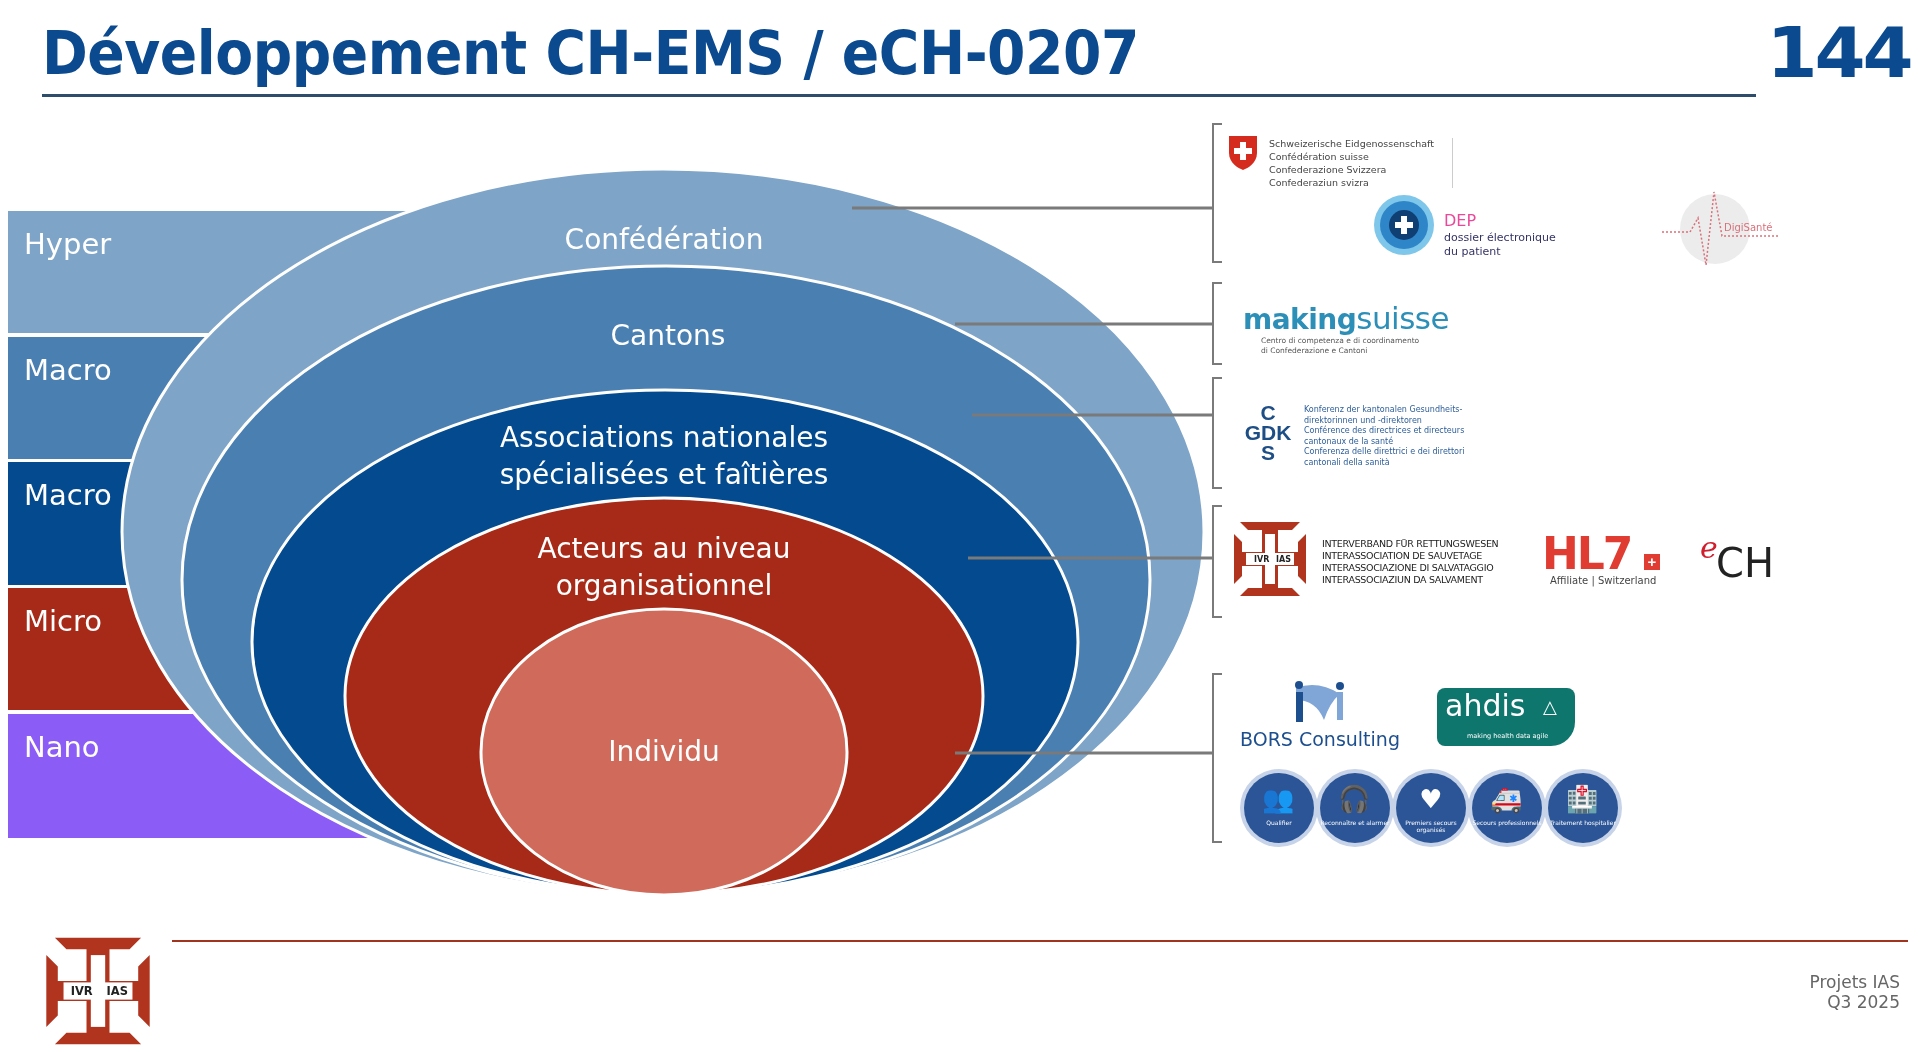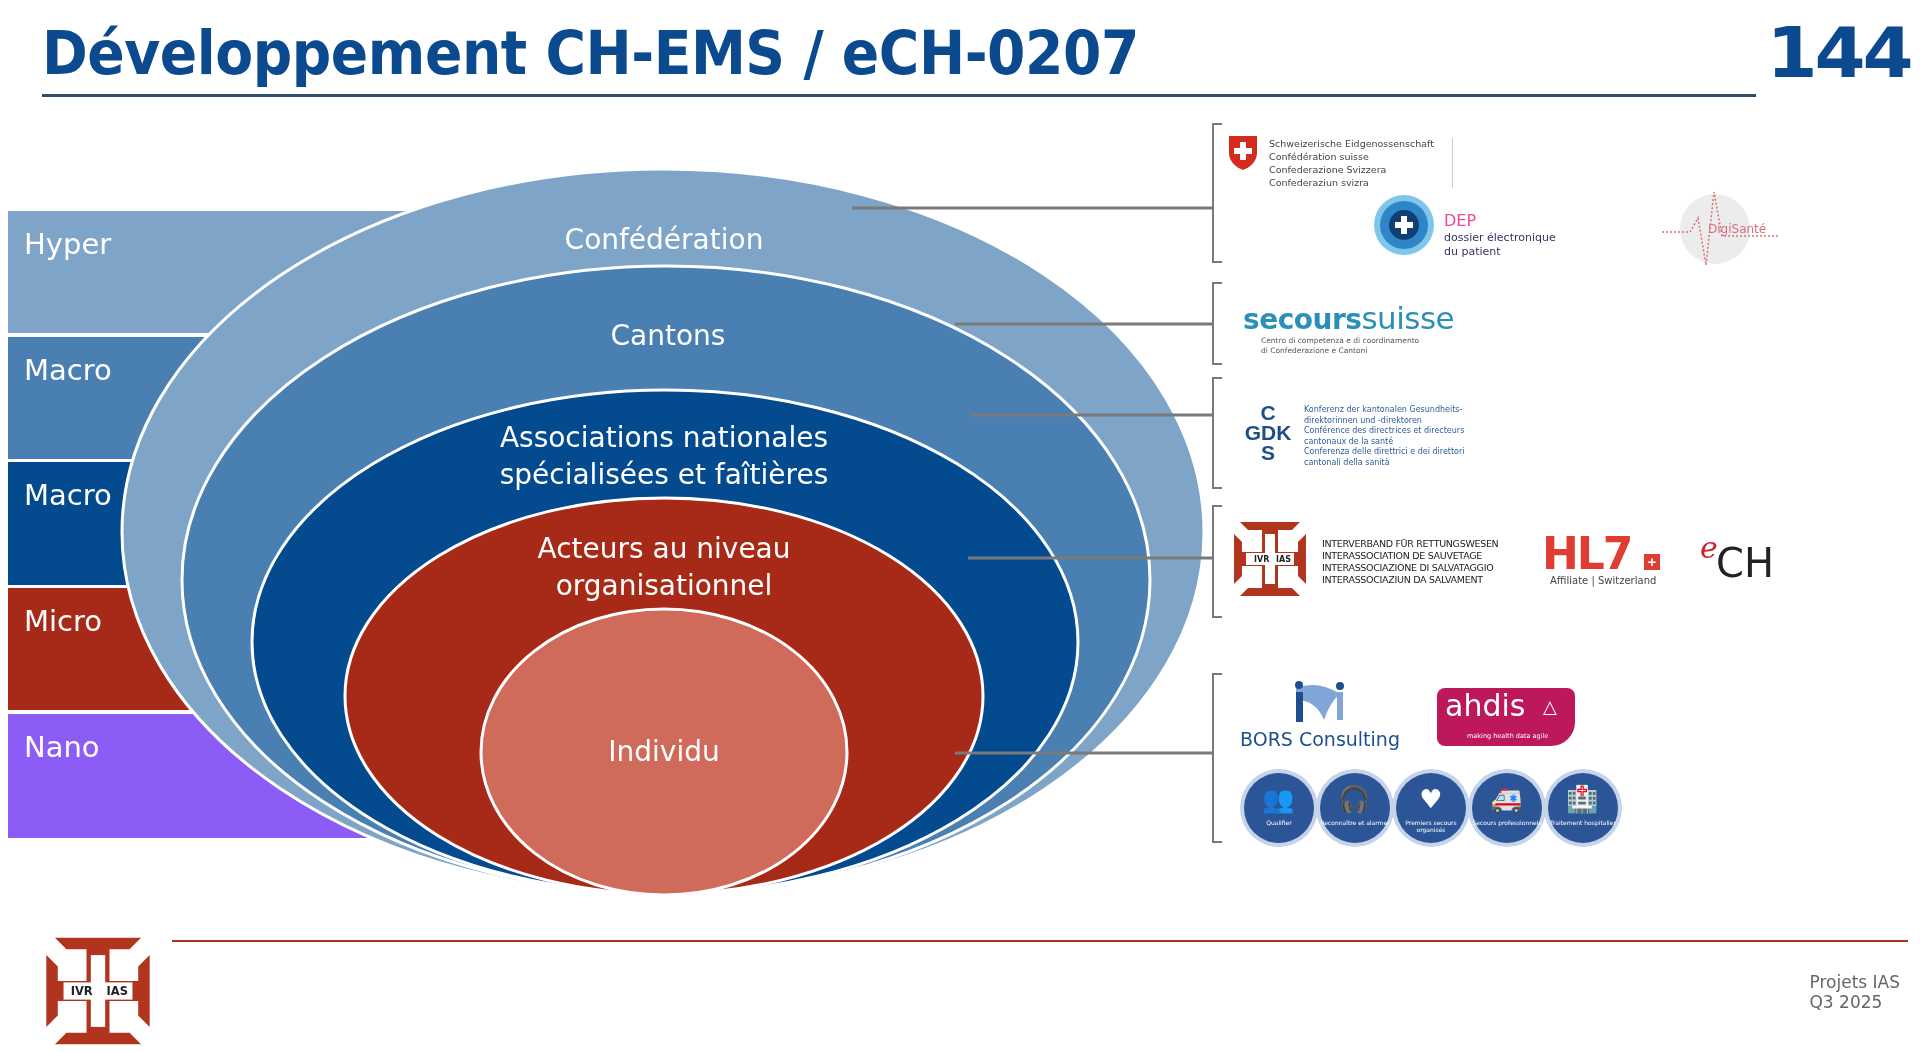--- a/index.html
+++ b/index.html
@@ -10,21 +10,21 @@
            font-family:"DejaVu Sans", sans-serif; transform:scaleX(0.92); transform-origin:left center; }
   #title-rule { left:42px; top:94px; width:1714px; height:3px; background:#2e4d6b; }
   #slide-num { left:1770px; top:12px; font-size:70px; font-weight:900; color:#0b4a8f;
                font-family:"DejaVu Sans", sans-serif; letter-spacing:-3px; transform:scaleX(1.05); }
   .tier { left:8px; color:#fff; font-size:29px; font-family:"DejaVu Sans", sans-serif; box-sizing:border-box; padding:16px 0 0 16px; }
   #diagram { left:0; top:0; width:1920px; height:1052px; }
   .lvl-text { fill:#fff; font-family:"DejaVu Sans", sans-serif; font-size:28px; text-anchor:middle; }
   .bracket { border:2px solid #7a7a7a; border-right:none; width:10px; box-sizing:border-box; }
   .small { font-family:"DejaVu Sans", sans-serif; }
   #footer-rule { left:172px; top:940px; width:1736px; height:2px; background:#a0341f; }
-  #footer-text { right:20px; top:972px; color:#666; font-size:17px; line-height:20px; font-family:"DejaVu Sans", sans-serif; }
+  #footer-text { right:20px; top:972px; text-align:right; color:#666; font-size:17px; line-height:20px; font-family:"DejaVu Sans", sans-serif; }
   .circle-btn { position:absolute; width:70px; height:70px; border-radius:50%; background:#2b5597;
                 box-shadow:0 0 0 4px #c7d3e8; color:#fff; text-align:center; font-size:6px; line-height:7px;
                 font-family:"DejaVu Sans", sans-serif; box-sizing:border-box; padding-top:46px; }
   .circle-btn .ic { position:absolute; left:0; right:0; top:12px; font-size:26px; line-height:28px; }
 </style>
 </head>
 <body>
 
 <div id="title" class="abs">Développement CH-EMS / eCH-0207</div>
 <div id="title-rule" class="abs"></div>
@@ -94,25 +94,25 @@
   <div class="abs small" style="left:72px;top:38px;width:140px;font-size:11px;line-height:14px;color:#336">
     <div>dossier électronique</div>
     <div>du patient</div>
   </div>
 </div>
 <div class="abs" style="left:1660px;top:190px;width:120px;height:80px">
   <div class="abs" style="left:20px;top:4px;width:70px;height:70px;border-radius:50%;background:#ececec"></div>
   <svg class="abs" style="left:0;top:0" width="120" height="80">
     <polyline points="2,42 30,42 38,28 46,75 54,2 62,46 118,46" fill="none" stroke="#d9707a" stroke-width="1.5" stroke-dasharray="2,2"></polyline>
   </svg>
-  <div class="abs small" style="left:48px;top:32px;font-size:12px;color:#d9707a">DigiSanté</div>
+  <div class="abs small" style="left:64px;top:32px;font-size:10px;color:#d9707a">DigiSanté</div>
 </div>
 
 <div class="abs" style="left:1243px;top:300px">
-  <span class="small" style="font-size:28px;font-weight:bold;color:#2c8fb8;letter-spacing:-0.5px">secours</span><span class="small" style="font-size:31px;color:#2c8fb8;letter-spacing:-0.5px">suisse</span>
+  <span class="small" style="font-size:28px;font-weight:bold;color:#2c8fb8;letter-spacing:-0.5px">making</span><span class="small" style="font-size:31px;color:#2c8fb8;letter-spacing:-0.5px">suisse</span>
   <div class="small" style="margin-left:18px;font-size:7.5px;line-height:10px;color:#555">
     <div>Centro di competenza e di coordinamento</div>
     <div>di Confederazione e Cantoni</div>
   </div>
 </div>
 
 <div class="abs" style="left:1238px;top:403px;width:60px;text-align:center;color:#1e4e86;font-weight:bold;font-size:21px;line-height:20px">
   <div>C</div>
   <div>GDK</div>
   <div>S</div>
@@ -154,21 +154,21 @@
 <div class="abs" style="left:1240px;top:680px">
   <svg class="abs" style="left:50px;top:0" width="60" height="46">
     <path d="M6 8 Q28 0 50 14 Q40 22 34 40 Q26 20 6 20 Z" fill="#7fa6d6"></path>
     <rect x="6" y="12" width="7" height="30" fill="#1d4f8f"></rect>
     <circle cx="9" cy="5" r="4" fill="#1d4f8f"></circle>
       <circle cx="50" cy="6" r="4" fill="#1d4f8f"></circle>
     <rect x="47" y="12" width="6" height="28" fill="#7fa6d6"></rect>
   </svg>
   <div class="abs small" style="left:0;top:48px;font-size:19px;color:#1d4f8f;white-space:nowrap">BORS Consulting</div>
 </div>
-<div class="abs" style="left:1437px;top:688px;width:138px;height:58px;background:#be185d;border-radius:8px 8px 24px 8px">
+<div class="abs" style="left:1437px;top:688px;width:138px;height:58px;background:#0f766e;border-radius:8px 8px 24px 8px">
   <span class="abs small" style="left:8px;top:0;font-size:30px;color:#fff">ahdis</span>
   <span class="abs" style="left:106px;top:8px;color:#fff;font-size:18px">△</span>
   <span class="abs small" style="left:30px;top:44px;font-size:6.5px;color:#fff;white-space:nowrap">making health data agile</span>
 </div>
 
 <div class="abs" style="left:1244px;top:773px;width:400px;height:80px">
   <div class="circle-btn" style="left:0"><span class="ic">👥</span><span>Qualifier</span></div>
   <div class="circle-btn" style="left:76px"><span class="ic">🎧</span><span>Reconnaître et alarmer</span></div>
   <div class="circle-btn" style="left:152px"><span class="ic">♥</span><span>Premiers secours organisés</span></div>
   <div class="circle-btn" style="left:228px"><span class="ic">🚑</span><span>Secours professionnels</span></div>

